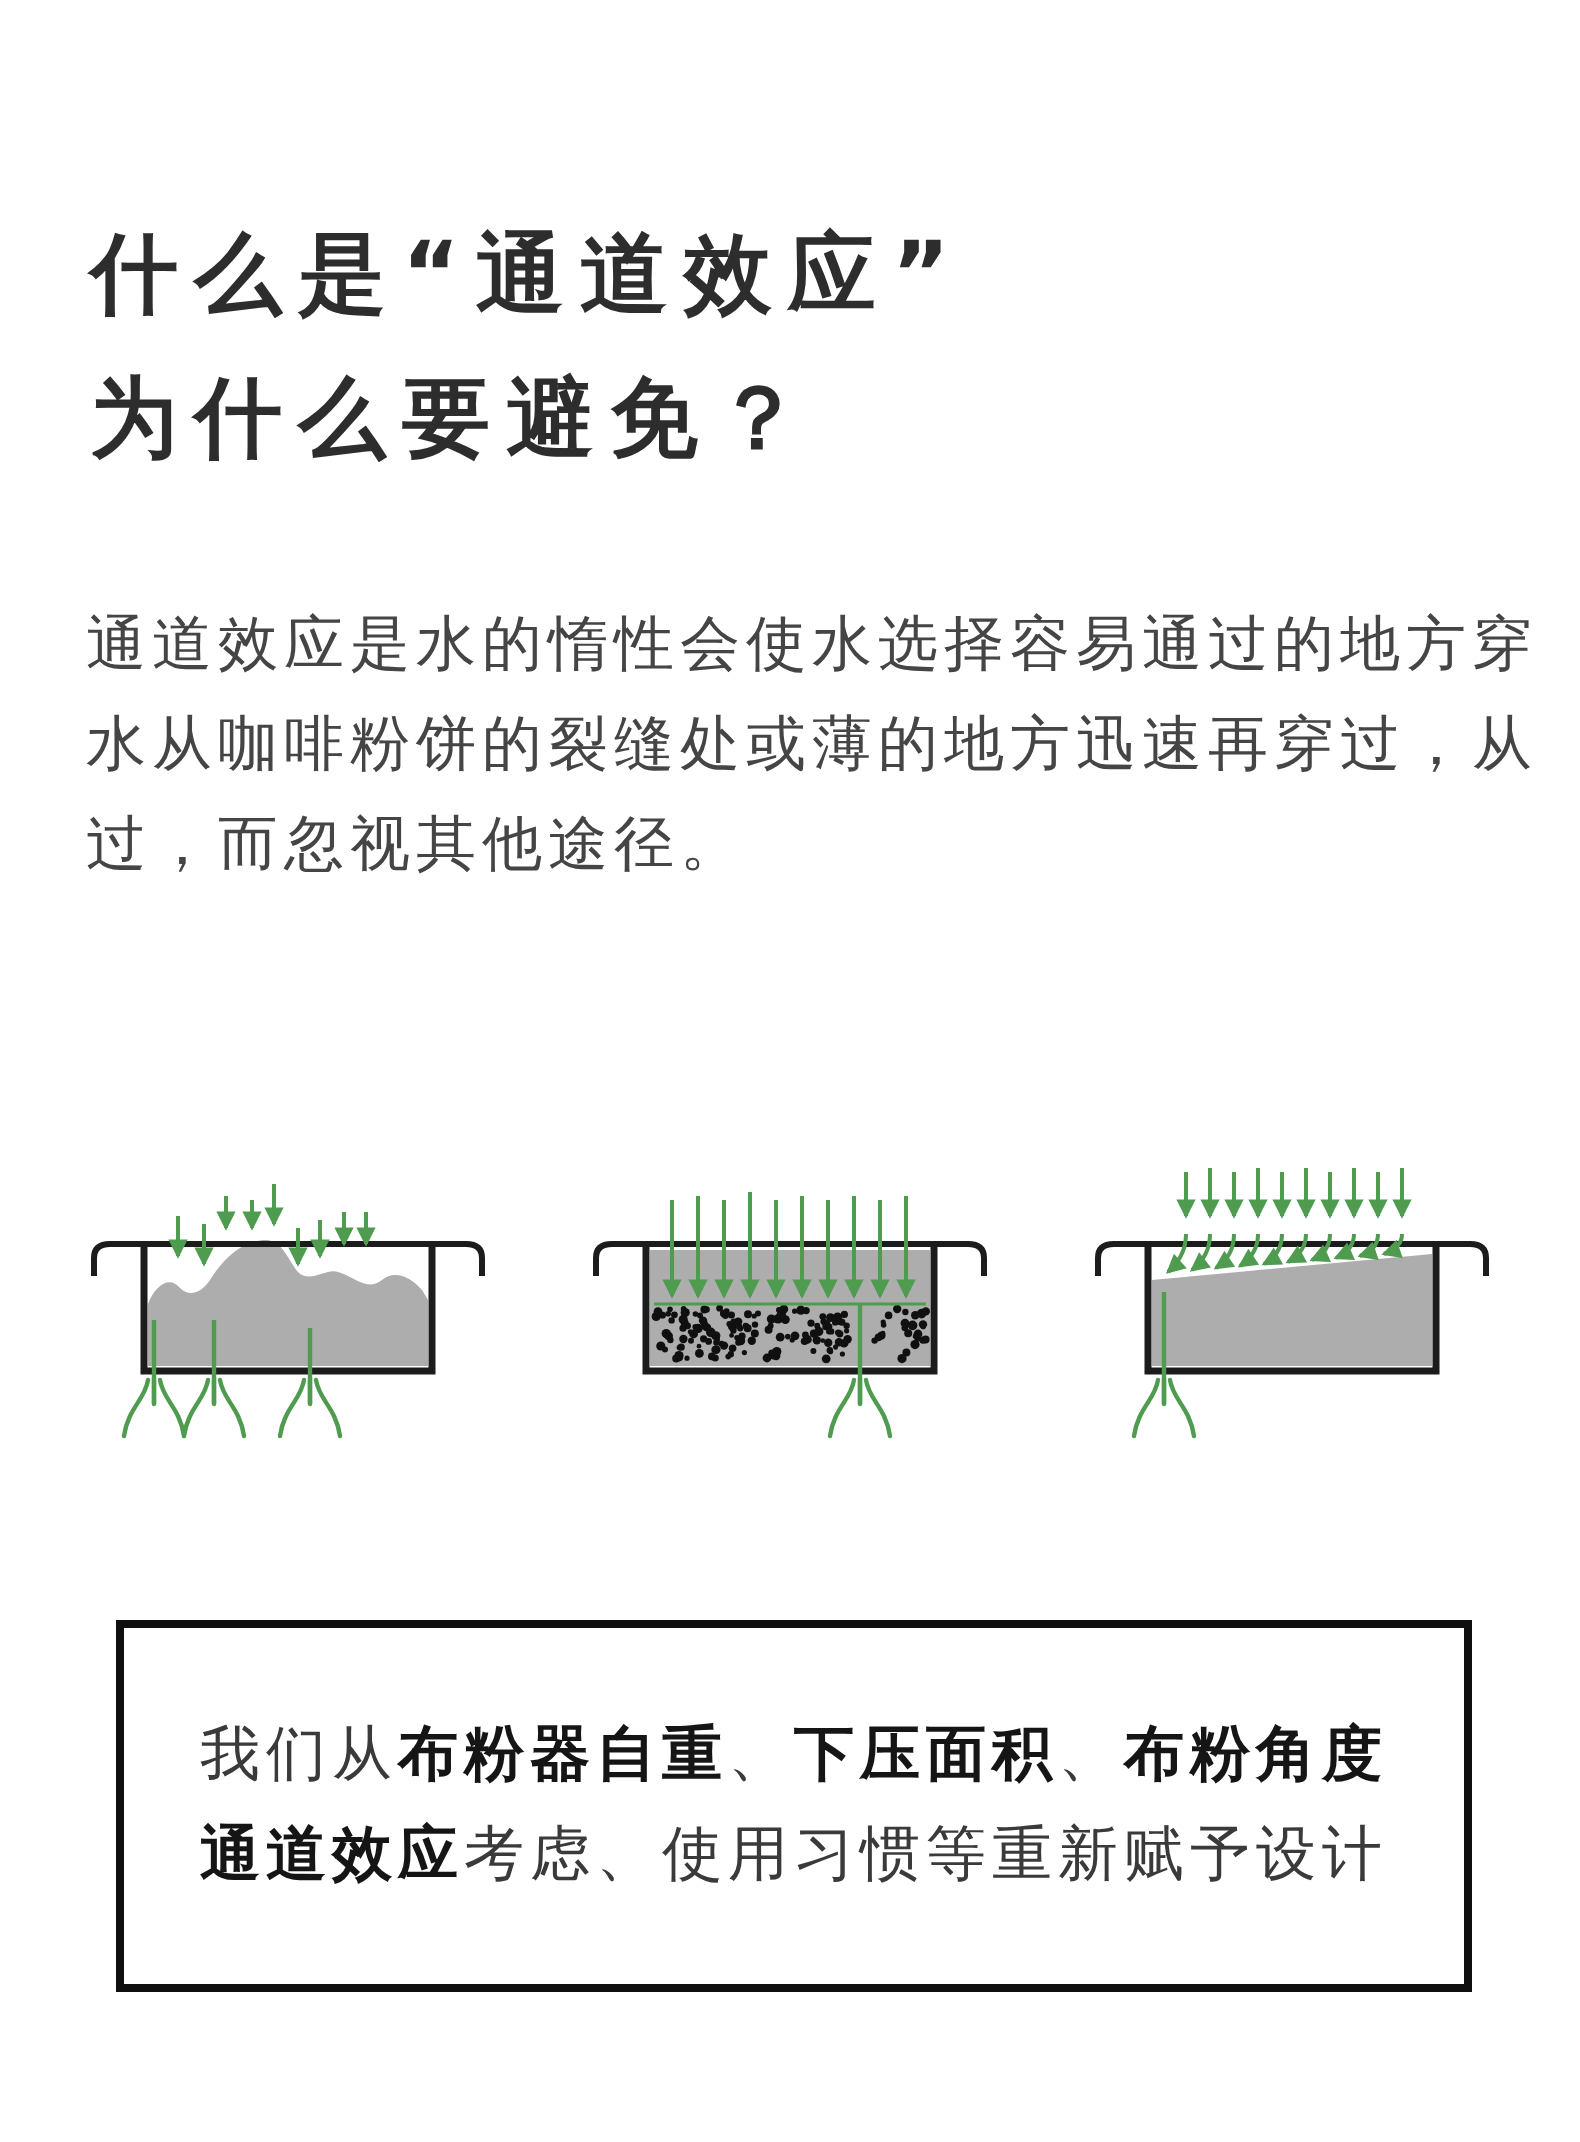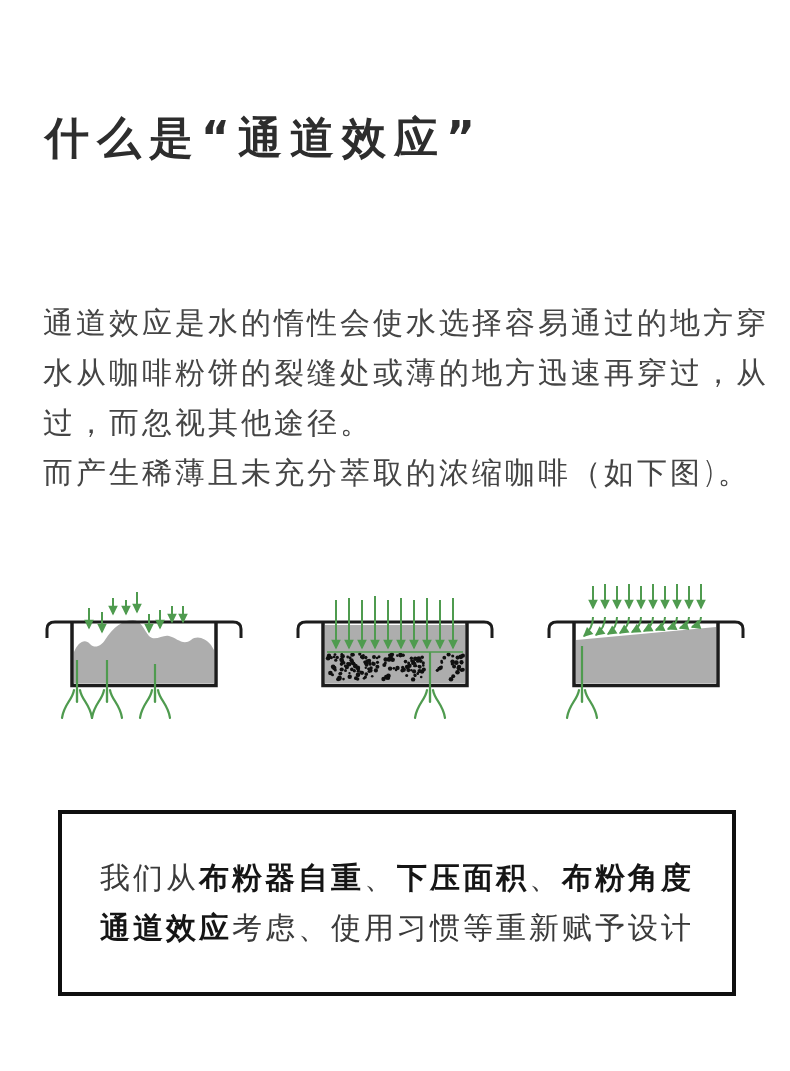--- a/index.html
+++ b/index.html
@@ -57,27 +57,27 @@
       <g id="spray-shape" class="green-stroke" stroke-width="2.2" stroke-linecap="round">
         <path d="M0,0 L0,13"></path>
         <path d="M-3,1 C-4.5,11 -13,15 -15,29"></path>
         <path d="M3,1 C4.5,11 13,15 15,29"></path>
       </g>
     </defs>
   </svg>
 
   <div class="title">
     <div>什么是“通道效应”</div>
+    <div>为什么要避免？</div>
   </div>
 
   <div class="intro">
     <div class="line">通道效应是水的惰性会使水选择容易通过的地方穿</div>
     <div class="line">水从咖啡粉饼的裂缝处或薄的地方迅速再穿过，从</div>
     <div class="line">过，而忽视其他途径。</div>
-    <div class="line">而产生稀薄且未充分萃取的浓缩咖啡（如下图)。</div>
   </div>
 
   <div class="diagram-row">
 
     <svg viewBox="0 0 198 150" width="198" height="150">
       <path class="bed-fill" d="M29,80 C33,70 40,66 45,72 C50,77 56,74 60,68 C68,55 78,48 88,48 C96,48 99,58 104,64 C110,70 118,62 124,64 C132,66 138,74 146,68 C152,63 160,66 166,73 L169,78 L169,111 L29,111 Z"></path>
       <use href="#basket-shape"></use>
       <g class="green-stroke" stroke-width="2" marker-end="url(#ah)">
         <line x1="44" y1="36" x2="44" y2="56"></line>
         <line x1="57" y1="40" x2="57" y2="60"></line>

